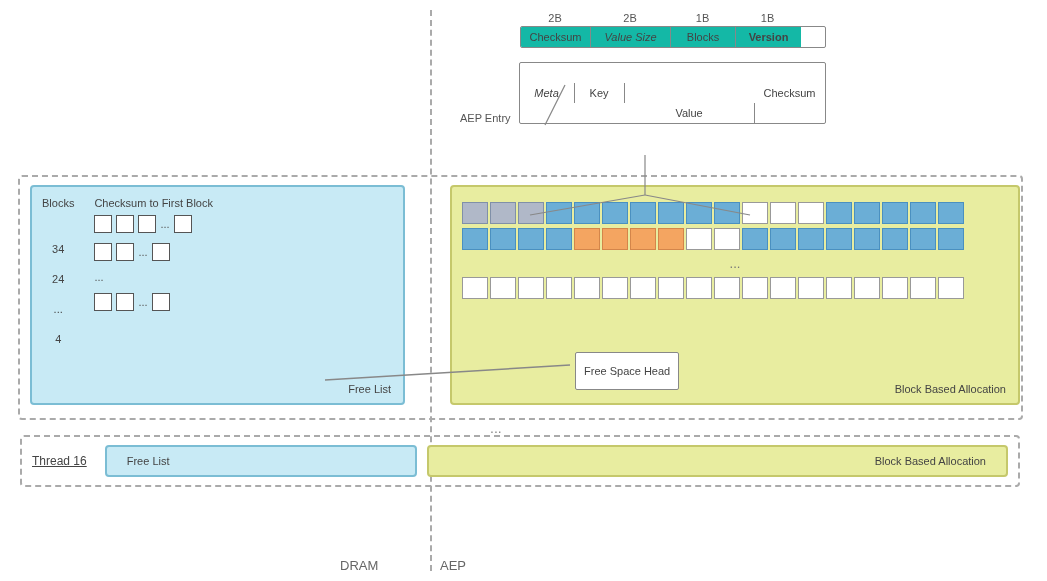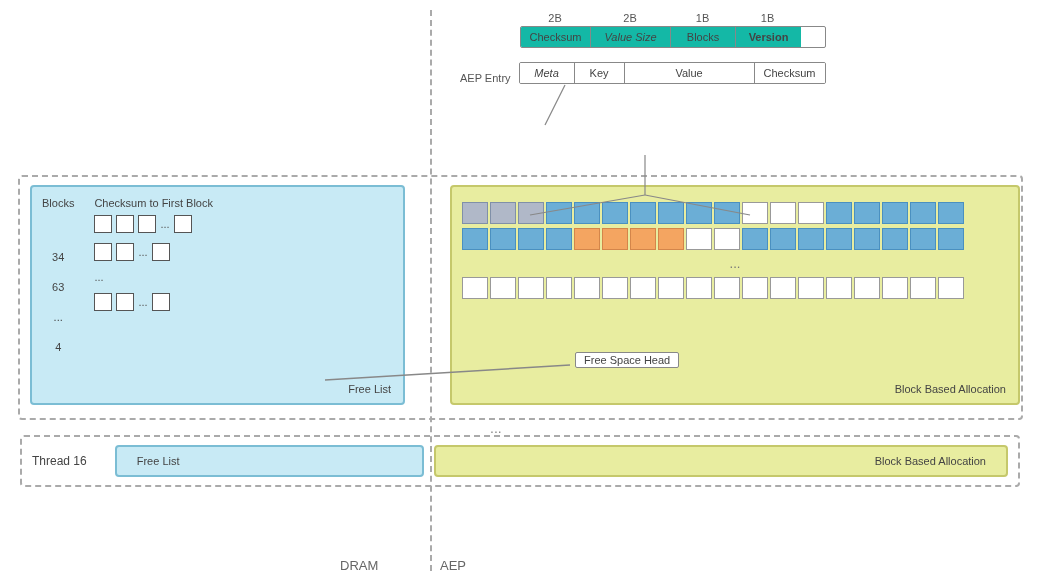--- a/index.html
+++ b/index.html
@@ -91,21 +91,21 @@
     }
     .aep-entry-box {
       border-right: 1.5px solid #888;
       padding: 4px 8px;
       font-size: 11px;
       color: #444;
       text-align: center;
       background: #fff;
     }
     .aep-entry-box:last-child { border-right: none; }
-    .aep-entry-box.wide { min-width: 80px; }
+    .aep-entry-box.wide { min-width: 80px; margin-top: 40px; }
 
     
     .free-list-box {
       position: absolute;
       top: 185px;
       left: 30px;
       width: 375px;
       height: 220px;
       background: #c8eaf5;
       border: 2px solid #7bbdd4;
@@ -126,21 +126,21 @@
       color: #444;
       margin-bottom: 6px;
       text-align: center;
     }
 
     .blocks-col {
       display: flex;
       flex-direction: column;
       align-items: center;
       gap: 10px;
-      margin-top: 38px;
+      margin-top: 30px;
       justify-content: space-between;
     }
 
     .block-num {
       font-size: 11px;
       color: #444;
       height: 20px;
       display: flex;
       align-items: center;
     }
@@ -223,21 +223,21 @@
     .block-cell.blue { background: #6baed6; border-color: #4a90c0; }
     .block-cell.orange { background: #f4a561; border-color: #d4854a; }
     .block-cell.gray { background: #b0b8c8; border-color: #8090a8; }
 
     
     .free-space-head {
       position: absolute;
       top: 352px;
       left: 575px;
       border: 1.5px solid #888;
-      padding: 1px 8px;
+      padding: 12px 8px;
       font-size: 11px;
       color: #444;
       background: #fff;
       border-radius: 2px;
     }
 
     
     .dots-separator {
       position: absolute;
       font-size: 14px;
@@ -255,21 +255,22 @@
       padding: 8px 10px;
       display: flex;
       align-items: center;
       gap: 10px;
     }
 
     .thread16-label {
       font-size: 12px;
       color: #444;
       white-space: nowrap;
-      margin-right: 18px;
+      margin-right: 8px;
+      text-decoration: underline;
     }
 
     .thread16-freelist {
       background: #c8eaf5;
       border: 2px solid #7bbdd4;
       border-radius: 4px;
       padding: 8px 20px;
       font-size: 11px;
       color: #444;
       flex: 1;
@@ -350,21 +351,21 @@
   <div style="position:absolute; top:175px; left:18px; width:1005px; height:245px; border:2px dashed #aaa; border-radius:4px;"></div>
 
   <div class="thread1-label">Thread 1</div>
 
   <div class="free-list-box">
     <div style="display:flex; gap:20px; align-items:flex-start;">
       <div>
         <div class="col-header">Blocks</div>
         <div class="blocks-col">
           <div class="block-num">34</div>
-          <div class="block-num">63</div>
+          <div class="block-num">24</div>
           <div class="block-num">...</div>
           <div class="block-num">4</div>
         </div>
       </div>
       <div>
         <div class="col-header">Checksum to First Block</div>
         <div class="pointers-col">
 
           <div class="pointer-row">
             <div class="small-box"></div>

